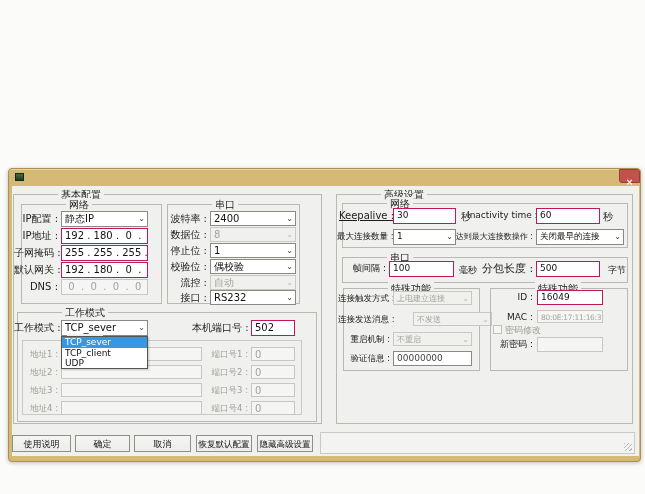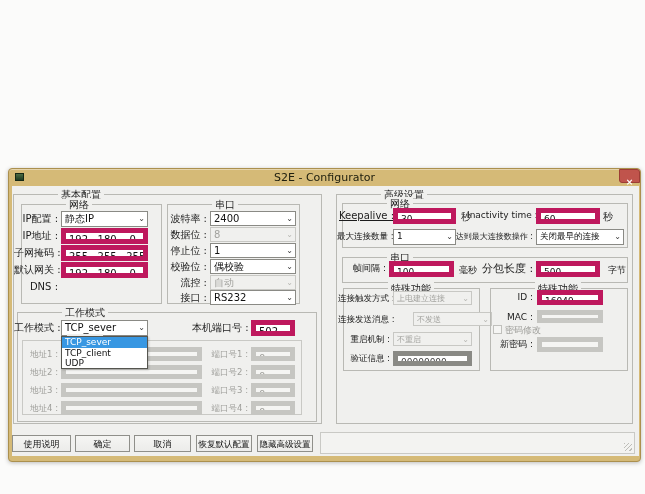--- a/index.html
+++ b/index.html
@@ -16,21 +16,21 @@
             border:1px solid #9c3d35;border-radius:0 3px 0 3px;box-sizing:border-box;text-align:center;}
   .closebtn span{font-size:9px;line-height:12px;color:#fff;font-weight:bold;}
   .body{position:absolute;left:3px;top:17px;width:627px;height:270px;background:#f0f0ee;}
   .grp{position:absolute;border:1px solid #b9b9b4;box-sizing:border-box;}
   .glabel{position:absolute;top:-7px;left:4px;background:#f0f0ee;padding:0 3px;font-size:10px;
           line-height:13px;white-space:nowrap;margin-left:40px;}
   .glabel.dis{color:#9e9e9a;}
   .lbl{position:absolute;font-size:10px;line-height:15px;text-align:right;white-space:nowrap;}
   .sm{font-size:8.5px;}
   .dis{color:#9e9e9a;}
-  .inp{position:absolute;box-sizing:border-box;background:#fff;border:5px solid #be185d;
+  .inp{position:absolute;box-sizing:border-box;background:#fff;border:1px solid #be185d;
        font-size:10px;line-height:13px;padding:0 3px;color:#111;overflow:hidden;white-space:pre;}
   .inp.d{background:#f5f5f3;border-color:#c6c6c2;color:#a2a29e;}
   .cmb{position:absolute;box-sizing:border-box;background:#fff;border:1px solid #8a8a85;
        font-size:10px;line-height:13px;padding:0 12px 0 3px;color:#111;white-space:nowrap;overflow:hidden;}
   .cmb .car{position:absolute;right:2px;top:0;font-size:8px;color:#3c3c3c;}
   .cmb.d{background:#f0f0ee;border-color:#c8c8c4;color:#a2a29e;}
   .cmb.d .car{color:#b8b8b4;}
   .unit{position:absolute;font-size:10px;line-height:12px;white-space:nowrap;}
   .btn{position:absolute;box-sizing:border-box;background:linear-gradient(#f5f5f3,#ececea);
        border:1px solid #8f8f8a;font-size:9px;line-height:10px;text-align:center;color:#111;
@@ -45,21 +45,20 @@
   .chk{position:absolute;width:9px;height:9px;border:1px solid #c0c0bc;background:#f5f5f3;box-sizing:border-box;}
 </style>
 </head>
 <body>
 
 <div class="page">
   <div class="win">
 
     <div class="titlebar">
       <div class="appicon"></div>
-      <div class="title">S2E - Configurator</div>
       <div class="closebtn">
         <span>×</span>
       </div>
     </div>
 
     <div class="body">
 
       <div class="grp" style="left:1px;top:8px;width:309px;height:230px;">
         <span class="glabel">基本配置</span>
       </div>
@@ -72,20 +71,21 @@
         <span>静态IP</span>
         <span class="car">⌄</span>
       </div>
       <div class="lbl" style="left:2px;top:42px;width:44px;">IP地址 :</div>
       <div class="inp" style="left:49px;top:42px;width:87px;height:16px;">192 . 180 .  0  .  11</div>
       <div class="lbl" style="left:2px;top:59px;width:44px;">子网掩码 :</div>
       <div class="inp" style="left:49px;top:59px;width:87px;height:16px;">255 . 255 . 255 .  0</div>
       <div class="lbl" style="left:2px;top:76px;width:44px;">默认网关 :</div>
       <div class="inp" style="left:49px;top:76px;width:87px;height:16px;">192 . 180 .  0  .  1</div>
       <div class="lbl" style="left:2px;top:93px;width:44px;">DNS :</div>
+      <div class="inp d" style="left:49px;top:93px;width:87px;height:16px;"> 0  .  0  .  0  .  0</div>
 
       <div class="grp" style="left:155px;top:18px;width:133px;height:100px;">
         <span class="glabel">串口</span>
       </div>
       <div class="lbl" style="left:152px;top:25px;width:43px;">波特率 :</div>
       <div class="cmb" style="left:198px;top:25px;width:86px;height:15px;">
         <span>2400</span><span class="car">⌄</span>
       </div>
       <div class="lbl" style="left:152px;top:41px;width:43px;">数据位 :</div>
       <div class="cmb d" style="left:198px;top:41px;width:86px;height:15px;">

